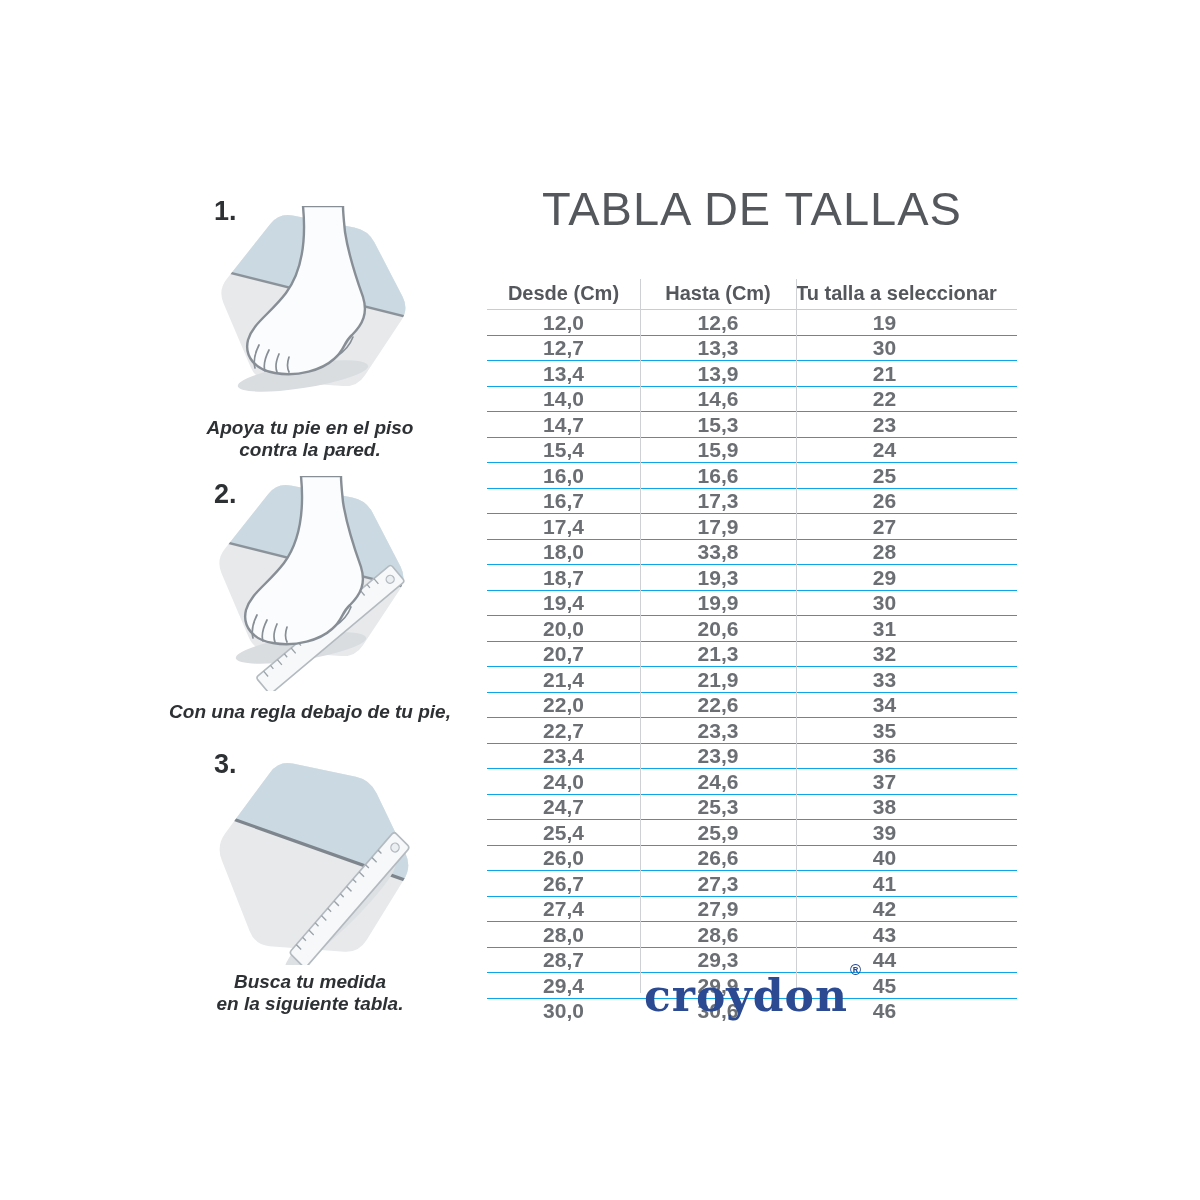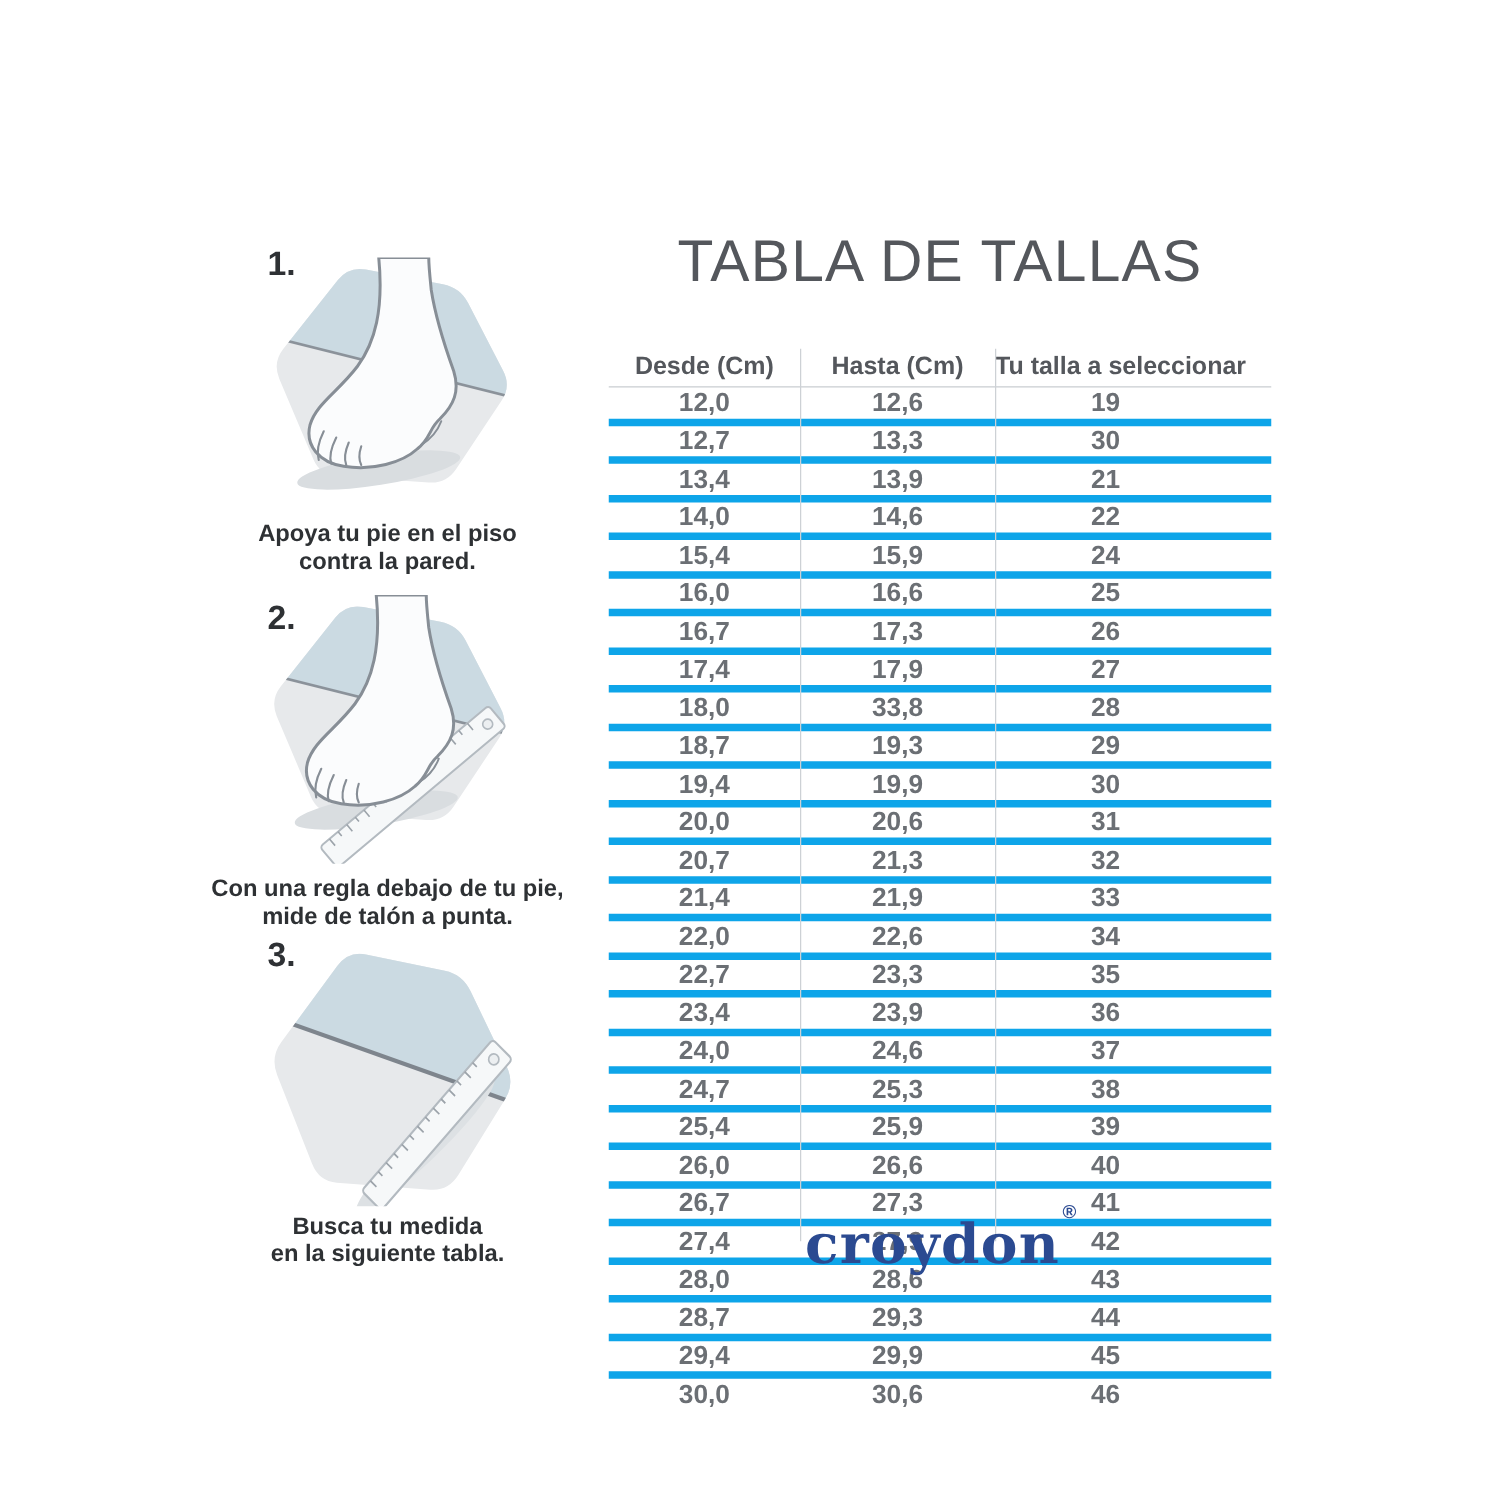--- a/index.html
+++ b/index.html
@@ -9,40 +9,40 @@
   
   .title{position:absolute;left:487px;top:181px;width:530px;text-align:center;
          font-size:47px;font-weight:normal;letter-spacing:1px;color:#54575c;white-space:nowrap;}
 
   .size-table{position:absolute;left:487px;top:258px;width:530px;margin-top:19px;}
   .t-head{display:grid;grid-template-columns:153px 156px 221px;height:32px;align-items:center;
           border-bottom:1px solid #c9cdd1;}
   .th{text-align:center;font-size:20px;font-weight:bold;color:#54575c;white-space:nowrap;}
   .th3,.td3{padding-right:44px;}
   .t-row{display:grid;grid-template-columns:153px 156px 221px;height:24.5px;align-items:center;
-         border-bottom:6px solid #0ea5e9;}
+         border-bottom:1px solid #0ea5e9;}
   .t-row:last-child{border-bottom:none;}
   .td{text-align:center;font-size:21px;font-weight:bold;color:#6b6f74;line-height:1;}
   .vline{position:absolute;top:2px;width:1px;height:714px;background:#cdd1d5;}
   .v1{left:153px;} .v2{left:309px;}
 
   .logo{position:absolute;left:487px;top:970px;width:530px;text-align:center;
         font-family:"DejaVu Serif",serif;font-weight:bold;font-size:44px;color:#2b4a91;
         letter-spacing:1px;}
   .logo sup{font-size:15px;position:relative;top:-20px;left:2px;font-family:"Liberation Sans",sans-serif;}
 
   
   .step-num{position:absolute;font-size:27px;font-weight:bold;color:#2e3134;}
   .n1{left:214px;top:196px;} .n2{left:214px;top:479px;} .n3{left:214px;top:749px;}
   .illus{position:absolute;}
   .i1{left:211px;top:206px;width:200px;height:200px;}
   .i2{left:209px;top:476px;width:200px;height:215px;}
   .i3{left:209px;top:753px;width:205px;height:212px;}
   .caption{position:absolute;left:150px;width:320px;text-align:center;
-           font-size:19px;font-weight:bold;color:#2e3134;line-height:21.5px;}
+           font-size:19px;font-weight:bold;color:#2e3134;line-height:21.5px;font-style:italic;}
   .caption span{display:block;}
   .c1{top:417px;} .c2{top:701px;} .c3{top:971px;}
 </style>
 </head>
 <body>
 
 <div class="page">
 
   <div class="title">TABLA DE TALLAS</div>
 
@@ -85,21 +85,20 @@
       <rect x="0" y="-11" width="176" height="22" rx="3" fill="#f6f8f9" stroke="#b3bac0" stroke-width="1.6"></rect>
       <path d="M10,-11 V-4 M19,-11 V-6.5 M28,-11 V-4 M37,-11 V-6.5 M46,-11 V-4 M55,-11 V-6.5 M64,-11 V-4 M73,-11 V-6.5 M82,-11 V-4 M91,-11 V-6.5 M100,-11 V-4 M109,-11 V-6.5 M118,-11 V-4 M127,-11 V-6.5 M136,-11 V-4 M145,-11 V-6.5 M154,-11 V-4" stroke="#9ca3aa" stroke-width="1.3" fill="none"></path>
       <circle cx="166" cy="0" r="4" fill="#eceff1" stroke="#b3bac0" stroke-width="1.3"></circle>
     </g>
     <path d="M92,0 C96,42 89,68 75,87 C59,108 42,117 37,134 C33,150 44,164 64,167 C87,171 111,164 123,153 C134,144 132,137 141,129 C152,118 157,107 152,91 C147,77 138,52 134,26 C133,16 132,7 132,0 Z" fill="#fbfcfd" stroke="#878e96" stroke-width="2.4" stroke-linejoin="round"></path>
     <path d="M48,139 C44,147 42,155 44,162 M58,144 C54,152 52,159 54,165 M68,148 C65,155 64,161 66,166 M78,151 C76,157 76,162 78,166" stroke="#878e96" stroke-width="1.7" fill="none" stroke-linecap="round"></path>
     <path d="M126,150 C134,145 139,139 142,131" stroke="#878e96" stroke-width="1.6" fill="none" stroke-linecap="round"></path>
   </svg>
   <div class="caption c2">
     <span>Con una regla debajo de tu pie,</span>
-    <span>mide de talón a punta.</span>
   </div>
 
   <div class="step-num n3">3.</div>
   <svg class="illus i3" viewBox="0 0 200 192" preserveAspectRatio="none">
     <defs>
       <clipPath id="hexC">
         <path d="M81.7,9.6 L143.3,21.4 Q157,24 163.5,36.4 L191.5,90.6 Q198,103 190.2,114.6 L153.8,169.4 Q146,181 132,180 L59,175 Q45,174 39.6,161.1 L12.4,96.9 Q7,84 15.7,73 L59.3,18 Q68,7 81.7,9.6 Z"></path>
       </clipPath>
     </defs>
     <path d="M81.7,9.6 L143.3,21.4 Q157,24 163.5,36.4 L191.5,90.6 Q198,103 190.2,114.6 L153.8,169.4 Q146,181 132,180 L59,175 Q45,174 39.6,161.1 L12.4,96.9 Q7,84 15.7,73 L59.3,18 Q68,7 81.7,9.6 Z" fill="#e7e9eb"></path>
@@ -144,20 +143,25 @@
           <span class="td">13,9</span>
           <span class="td td3">21</span>
         </div>
 
         <div class="t-row">
           <span class="td">14,0</span>
           <span class="td">14,6</span>
           <span class="td td3">22</span>
         </div>
 
+        <div class="t-row">
+          <span class="td">14,7</span>
+          <span class="td">15,3</span>
+          <span class="td td3">23</span>
+        </div>
 
         <div class="t-row">
           <span class="td">15,4</span>
           <span class="td">15,9</span>
           <span class="td td3">24</span>
         </div>
 
         <div class="t-row">
           <span class="td">16,0</span>
           <span class="td">16,6</span>

